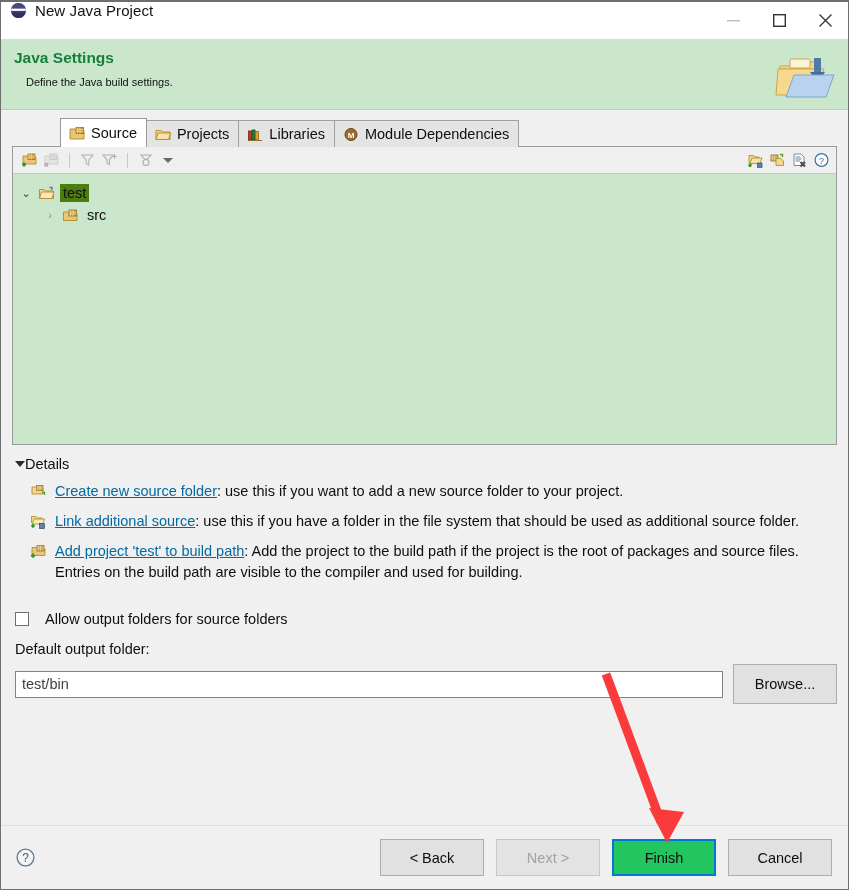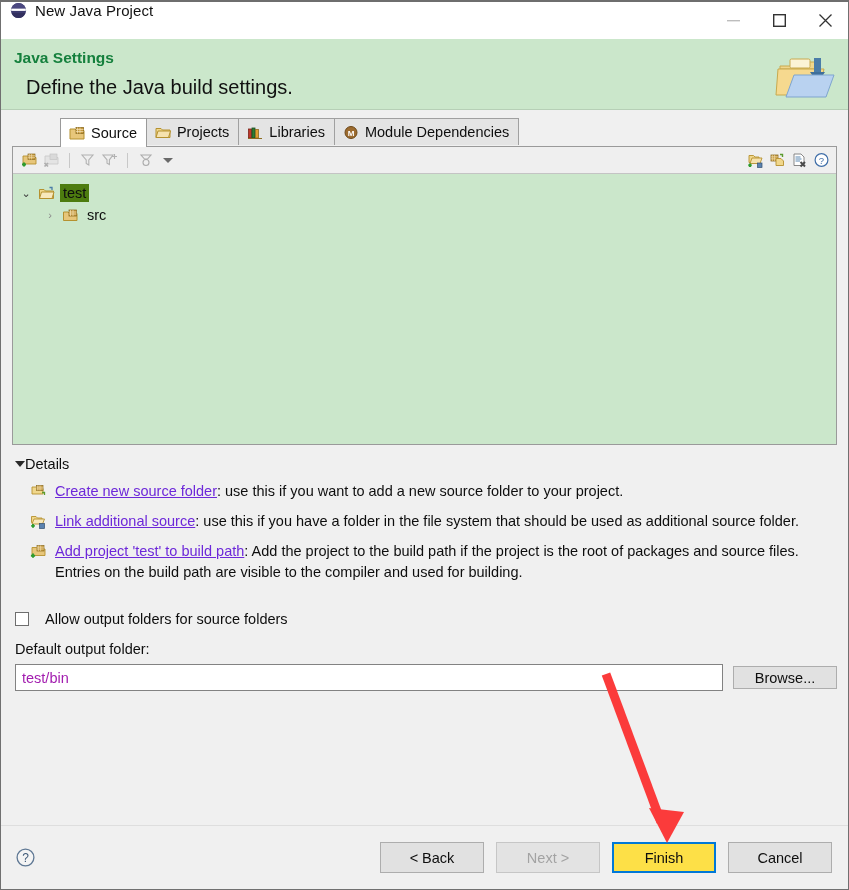--- a/index.html
+++ b/index.html
@@ -84,21 +84,21 @@
     padding: 8px 12px 0 13px;
     box-sizing: border-box;
   }
   .banner-title {
     font-size: 15.5px;
     font-weight: bold;
     color: #15803d;
     margin: 2px 0 0 0;
   }
   .banner-sub {
-    font-size: 20px;
+    font-size: 11px;
     color: #111;
     margin: 9px 0 0 12px;
   }
   .banner-icon {
     position: absolute;
     right: 12px;
     top: 14px;
     width: 62px;
     height: 50px;
   }
@@ -108,20 +108,21 @@
     flex: 1 1 auto;
     position: relative;
     background: #f0f0f0;
     padding: 8px 11px 0 11px;
     box-sizing: border-box;
   }
 
   
   .tabstrip {
     display: flex;
+    align-items: flex-end;
     height: 29px;
     position: relative;
     z-index: 3;
     padding-left: 48px;
   }
   .tab {
     display: flex;
     align-items: center;
     gap: 6px;
     height: 27px;
@@ -225,21 +226,21 @@
   .detail-item {
     display: flex;
     gap: 8px;
     margin: 9px 0 0 18px;
     line-height: 1.45;
     font-size: 14.5px;
   }
   .detail-icon { width: 17px; height: 15px; margin-top: 3px; flex: 0 0 auto; position: relative; }
   .detail-text { flex: 1 1 auto; }
   .dlink {
-    color: #6d28d9;
+    color: #0369a1;
     text-decoration: underline;
     cursor: pointer;
   }
 
   
   .form-area { margin: 28px 0 0 3px; }
   .checkrow {
     display: flex;
     align-items: center;
     gap: 16px;
@@ -258,24 +259,24 @@
   .text-input {
     flex: 1 1 auto;
     height: 27px;
     background: #ffffff;
     border: 1px solid #828282;
     box-sizing: border-box;
     display: flex;
     align-items: center;
     padding: 8px 6px;
     font-size: 14.5px;
-    color: #a21caf;
+    color: #404040;
   }
   .btn {
-    height: 23px;
+    height: 40px;
     min-width: 104px;
     padding: 0 12px;
     background: #e1e1e1;
     border: 1px solid #adadad;
     box-sizing: border-box;
     display: flex;
     align-items: center;
     justify-content: center;
     font-size: 14.5px;
     color: #0e0e0e;
@@ -293,35 +294,35 @@
   }
   .help-icon { width: 21px; height: 21px; }
   .footer-btns {
     margin-left: auto;
     display: flex;
     align-items: center;
     gap: 12px;
   }
   .fbtn {
     width: 104px;
-    height: 31px;
+    height: 37px;
     background: #e1e1e1;
     border: 1px solid #adadad;
     box-sizing: border-box;
     display: flex;
     align-items: center;
     justify-content: center;
     font-size: 14.5px;
     color: #0e0e0e;
     cursor: default;
   }
   .fbtn.disabled { color: #a3a3a3; background: #e3e3e3; border-color: #c6c6c6; }
   .fbtn.focused {
     border: 2px solid #0078d7;
-    background: #fde047;
+    background: #22c55e;
   }
 
   
   .annotation {
     position: absolute;
     left: 0; top: 0;
     width: 849px;
     height: 890px;
     pointer-events: none;
     z-index: 50;

